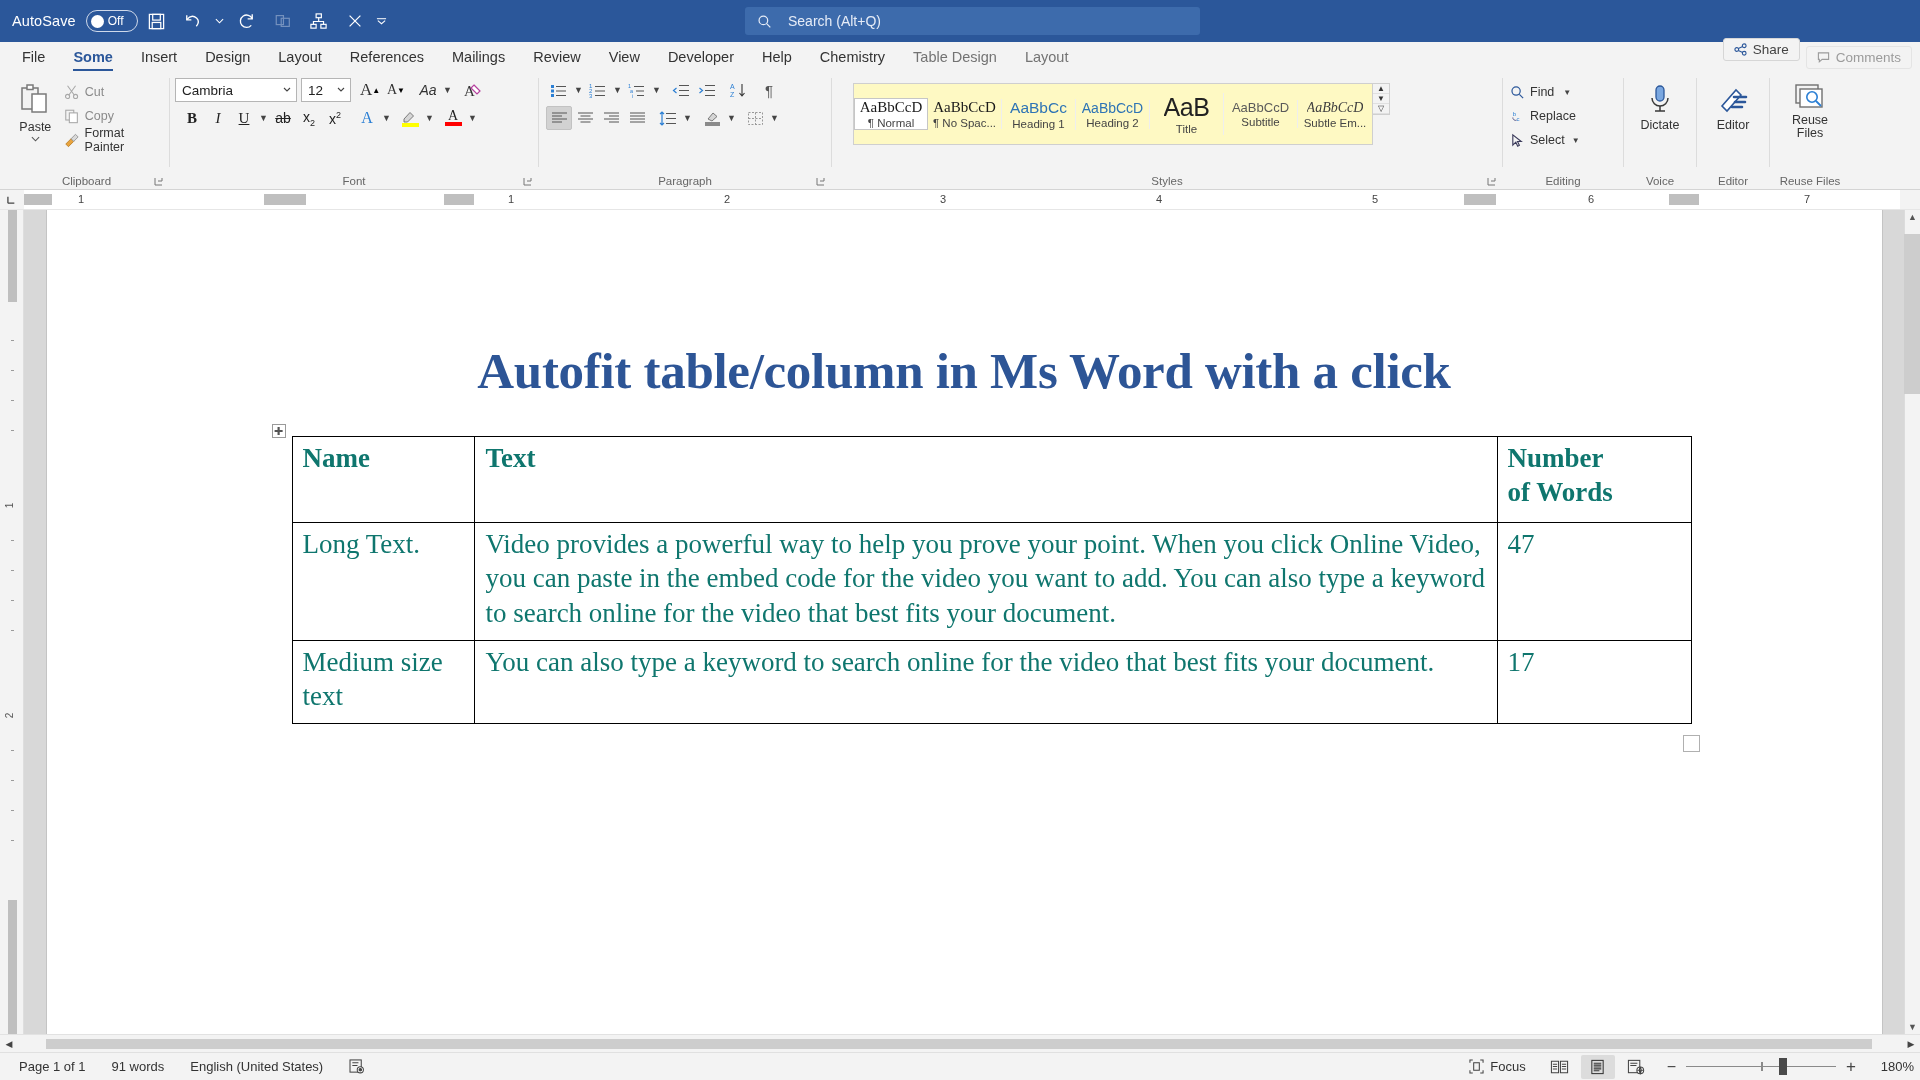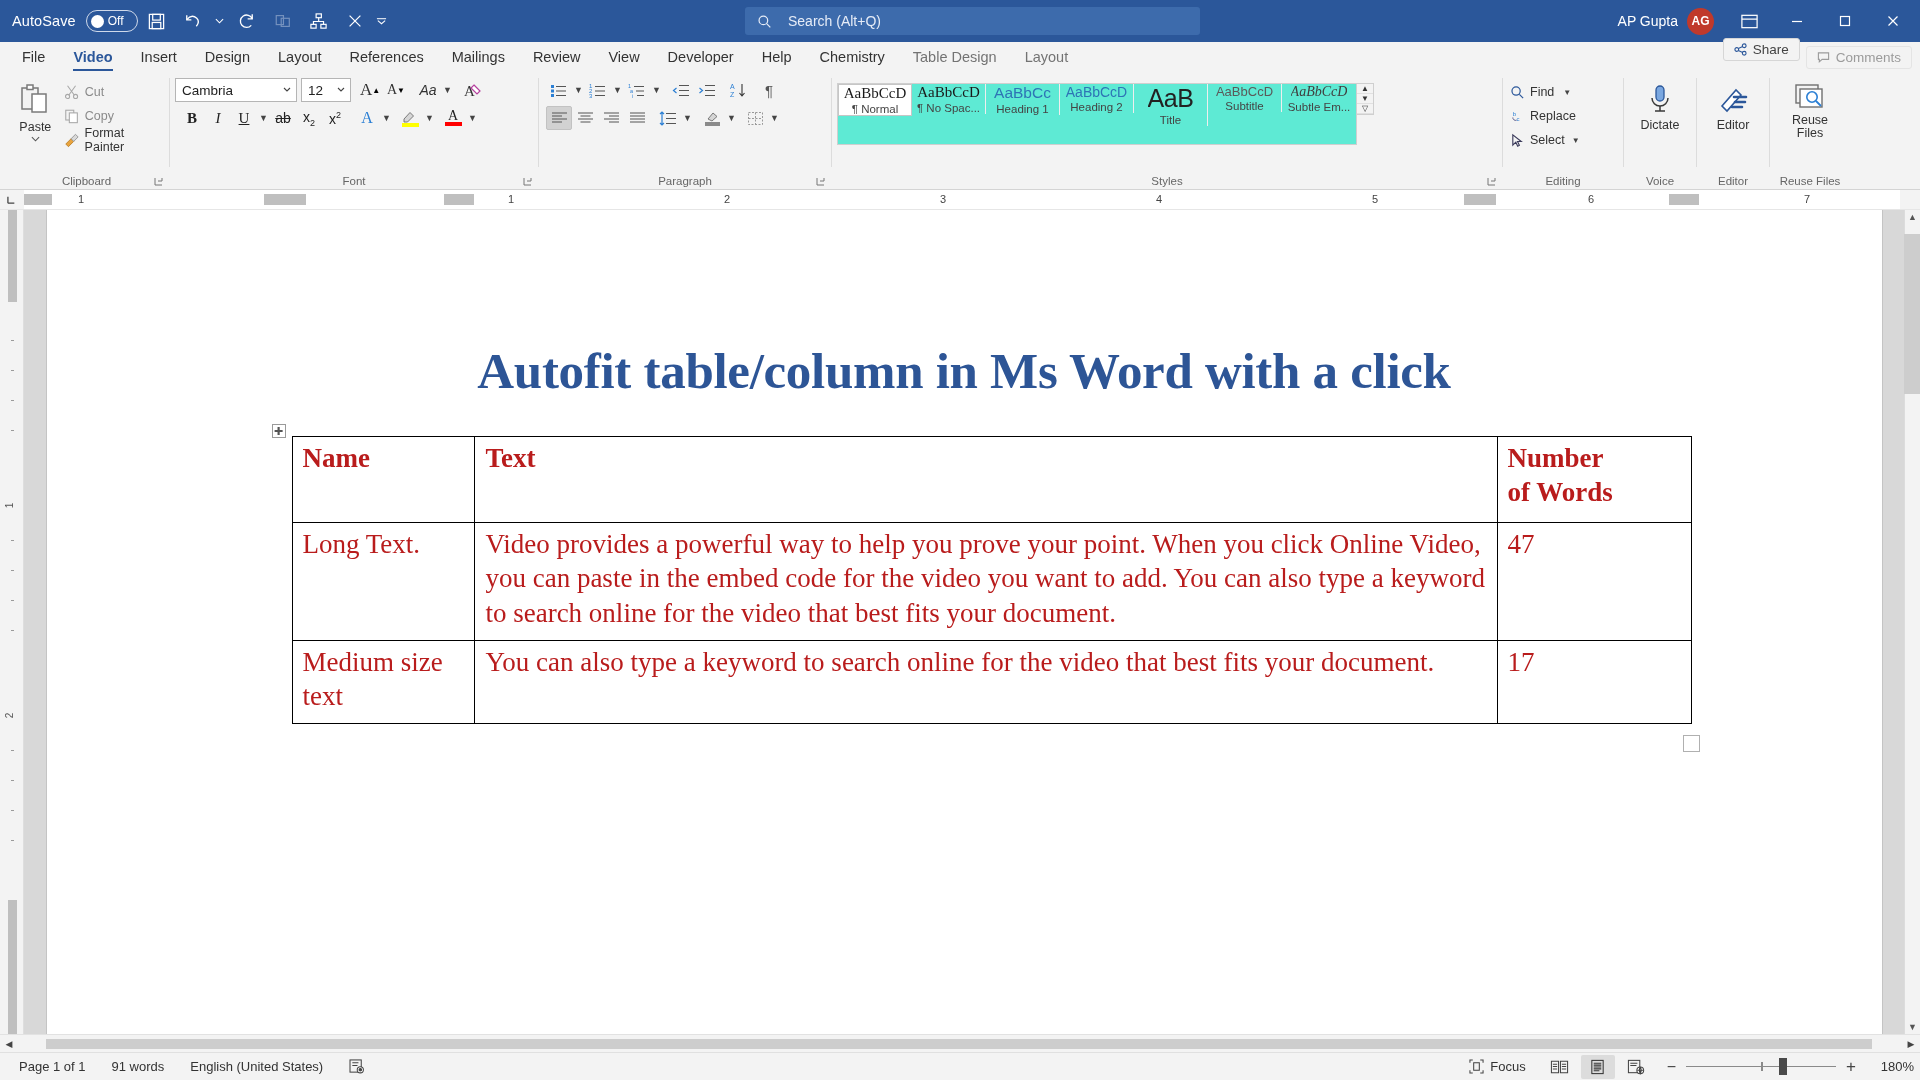--- a/index.html
+++ b/index.html
@@ -103,21 +103,21 @@
 
   .fontname, .fontsize {
     height: 24px; border: 1px solid #b5b5b5; background:#fff; display:flex; align-items:center;
     padding: 0 2px 0 6px; font-size: 13.5px; color:#222; justify-content: space-between;
   }
   .fontname { width: 122px; }
   .fontsize { width: 50px; margin-left: 4px; }
 
   
   .styles-gal {
-    display:flex; border:1px solid #cfcfcf; background:#5eead4; height:62px; align-items:flex-start;
+    display:flex; border:1px solid #cfcfcf; background:#fef9c3; height:62px; align-items:center;margin-left:16px;
   }
   .style-item {
     width: 74px; display:flex; flex-direction:column; align-items:center; justify-content:center;
     border-right:1px solid #eee; gap:1px;
   }
   .style-item:last-child { border-right:none; }
   .style-item.sel { border:1.6px solid #c6c6c6; background:#fff; box-shadow: inset 0 0 0 1px #fff; }
   .style-prev { font-family:"Liberation Serif", serif; font-size:15px; color:#1a1a1a; white-space:nowrap; overflow:hidden; }
   .style-name { font-size:11.5px; color:#444; white-space:nowrap; overflow:hidden; max-width:72px; }
   .sp-h1 { color:#2e74b5; font-size:15.5px; font-family:"Liberation Sans", sans-serif;}
@@ -153,21 +153,21 @@
     font-size: 51px; color:#2d5596; margin-top: 132px; letter-spacing:-0.3px;
   }
   .table-wrap { position:relative; margin: 36px 0 0 245px; width: 1400px; }
   .tbl-handle {
     position:absolute; left:-20px; top:-12px; width:14px; height:14px;
     border:1px solid #9a9a9a; background:#fff; display:flex; align-items:center;justify-content:center;
     font-size:11px; color:#555;
   }
   table.doc {
     border-collapse: collapse; width: 1400px;
-    font-family:"Liberation Serif", serif; font-size: 27px; color:#b91c1c;
+    font-family:"Liberation Serif", serif; font-size: 27px; color:#0f766e;
   }
   table.doc td { border:1.6px solid #000; padding: 4px 10px 10px; vertical-align: top; line-height:1.27; }
   table.doc td.c1 { width: 183px; }
   table.doc td.c2 { width: 1023px; }
   table.doc td.c3 { width: 194px; }
   table.doc tr.hdr td { font-weight: bold; height: 86px; }
   .end-mark {
     position:absolute; right:-8px; bottom:-28px; width:17px; height:17px; border:1px solid #b0b0b0; background:#fff;
   }
   .vscroll {
@@ -262,52 +262,25 @@
   </div>
 
   <div class="searchbox">
     <svg width="15" height="15" viewBox="0 0 16 16" fill="none" stroke="#e6ecf7" stroke-width="1.3">
       <circle cx="6.8" cy="6.8" r="4.6"></circle>
         <path d="M10.3 10.3 L14.2 14.2"></path>
     </svg>
     <span>Search (Alt+Q)</span>
   </div>
 
-  <div class="tb-right">
-    <div class="acct">
-      <span>AP Gupta</span>
-      <span class="avatar">AG</span>
-    </div>
-    <div class="wbtn">
-      <svg width="19" height="19" viewBox="0 0 20 20" fill="none" stroke="#fff" stroke-width="1.3">
-        <rect x="2" y="3.5" width="16" height="13"></rect>
-          <path d="M2 7.5 L18 7.5"></path>
-      </svg>
-    </div>
-    <div class="wbtn">
-      <svg width="14" height="14" viewBox="0 0 14 14" stroke="#fff" stroke-width="1.2">
-          <path d="M2 7.5 L12 7.5"></path>
-        </svg>
-    </div>
-    <div class="wbtn">
-      <svg width="14" height="14" viewBox="0 0 14 14" fill="none" stroke="#fff" stroke-width="1.2">
-          <rect x="2.5" y="2.5" width="9" height="9"></rect>
-        </svg>
-    </div>
-    <div class="wbtn close">
-      <svg width="14" height="14" viewBox="0 0 14 14" stroke="#fff" stroke-width="1.2">
-          <path d="M2.5 2.5 L11.5 11.5 M11.5 2.5 L2.5 11.5"></path>
-        </svg>
-    </div>
-  </div>
 </div>
 
 <div class="tabstrip">
   <div class="tab">File</div>
-  <div class="tab active">Video</div>
+  <div class="tab active">Some</div>
   <div class="tab">Insert</div>
   <div class="tab">Design</div>
   <div class="tab">Layout</div>
   <div class="tab">References</div>
   <div class="tab">Mailings</div>
   <div class="tab">Review</div>
   <div class="tab">View</div>
   <div class="tab">Developer</div>
   <div class="tab">Help</div>
   <div class="tab">Chemistry</div>

